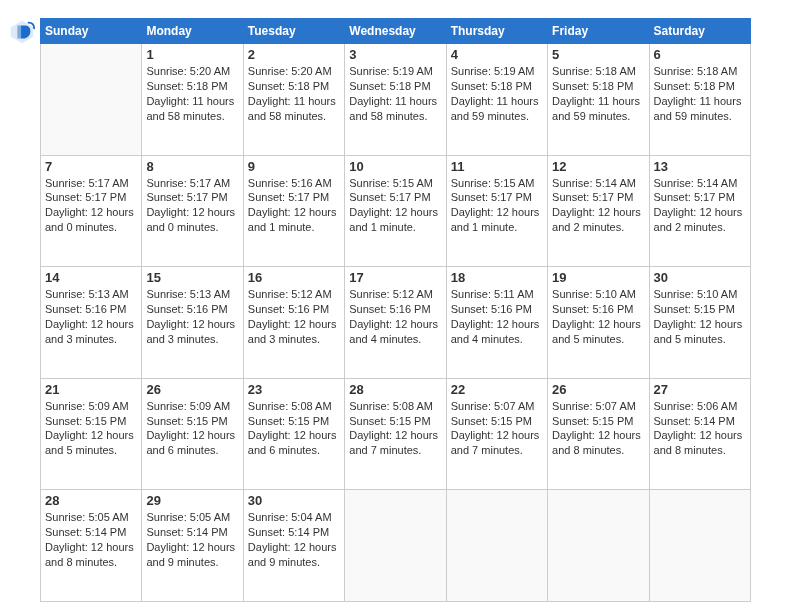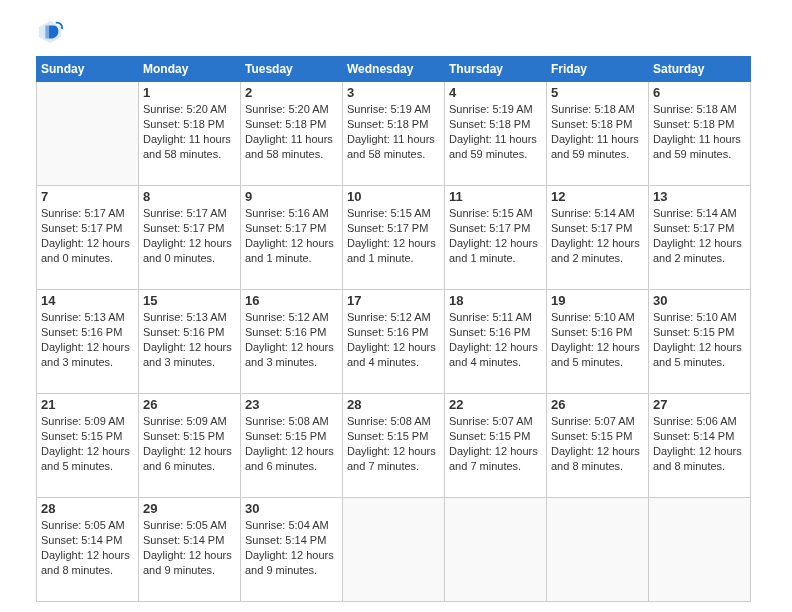--- a/index.html
+++ b/index.html
@@ -6,23 +6,23 @@
     body {
       width: 792px;
       height: 612px;
       font-family: Arial, sans-serif;
       background: #fff;
       overflow: hidden;
     }
     .page {
       width: 771px;
       height: 612px;
-      padding: 18px 20px 10px 36px;
-      display: flex;
-      flex-direction: column;
+      padding: 18px 20px 10px 8px;
+      display: flex;
+      flex-direction: row;
     }
     .header {
       display: flex;
       justify-content: space-between;
       align-items: flex-start;
       margin-bottom: 10px;
     }
     .logo {
       display: flex;
       align-items: center;

